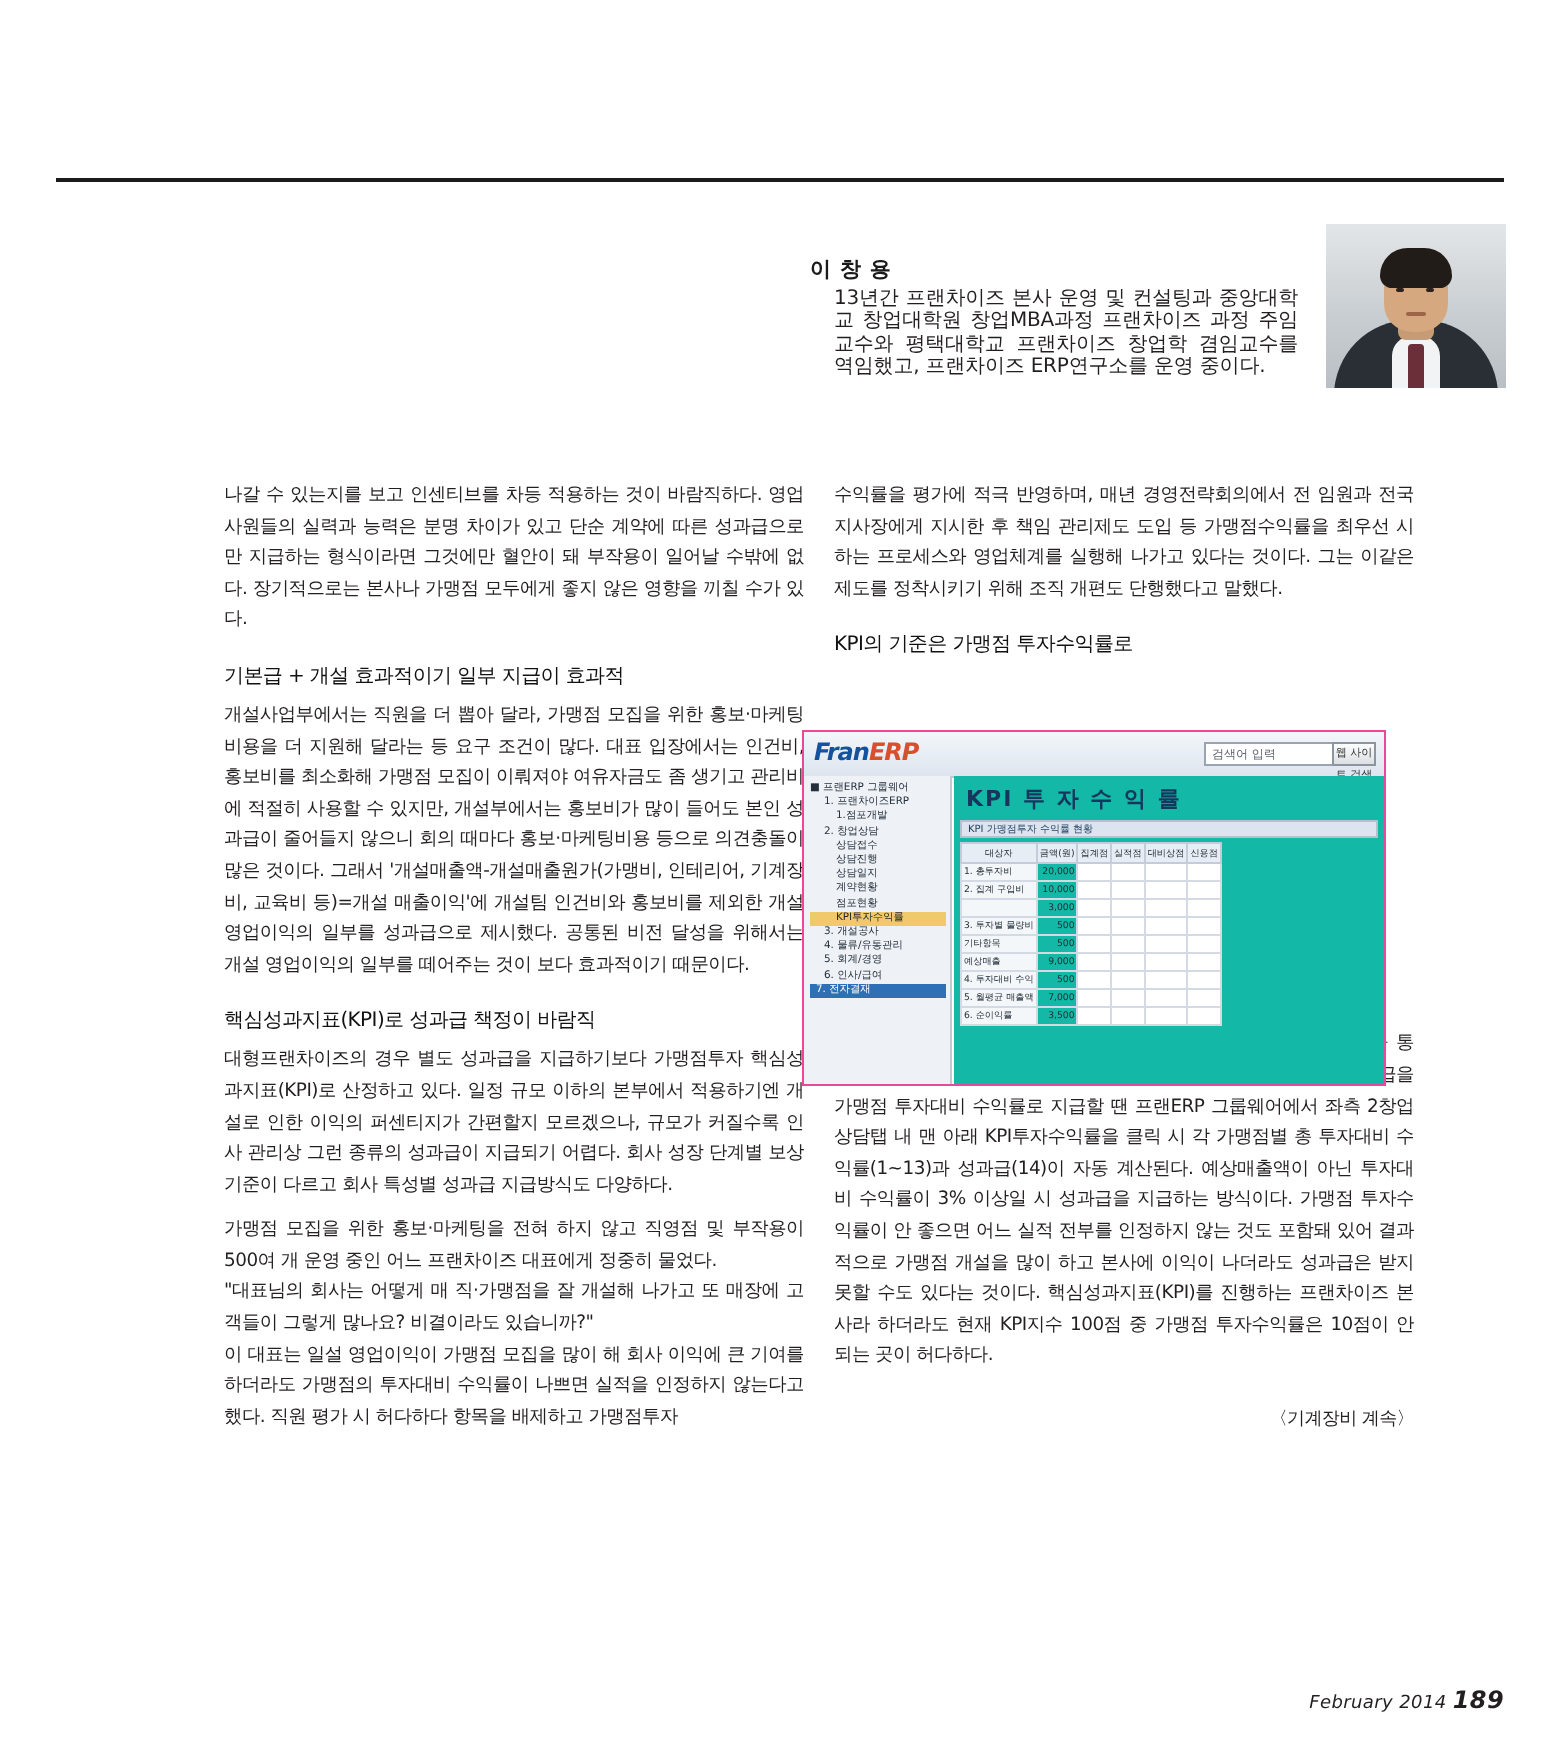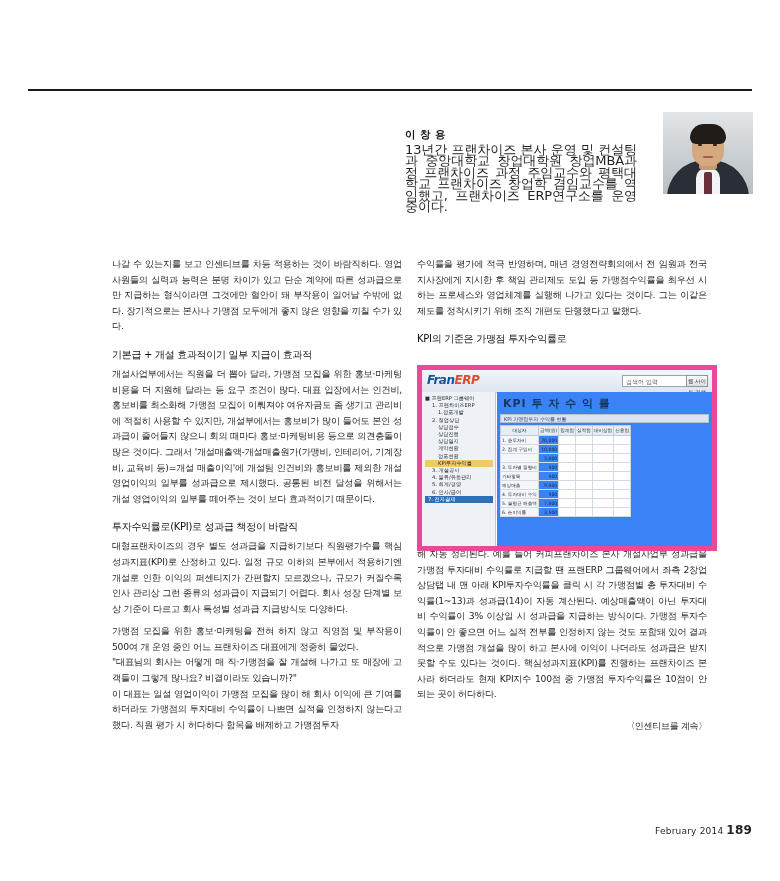--- a/index.html
+++ b/index.html
@@ -43,24 +43,24 @@
     position: absolute;
     left: 0;
     top: 16px;
     font-size: 10.5px;
     font-weight: bold;
     letter-spacing: 0.4px;
     color: #1b1b1b;
   }
   .author-desc {
     position: absolute;
-    left: 0;
+    left: 12px;
     top: 32px;
     width: 232px;
-    font-size: 13px;
+    font-size: 10px;
     line-height: 11.4px;
     color: #231f20;
     text-align: justify;
     letter-spacing: -0.1px;
   }
   .author-photo {
     position: absolute;
     right: 0;
     top: 0;
     width: 90px;
@@ -150,21 +150,20 @@
   
   .col {
     position: absolute;
     top: 240px;
     width: 290px;
     font-size: 9.2px;
     line-height: 15.6px;
     text-align: justify;
     letter-spacing: -0.25px;
     color: #231f20;
-    margin-top: 16px;
   }
   .col-left { left: 112px; }
   .col-right { left: 417px; }
 
   .col p {
     margin: 0 0 0 0;
     text-indent: 0;
   }
   .col p + p { margin-top: 0px; }
   .gap { height: 13px; }
@@ -182,25 +181,25 @@
   .sig {
     text-align: right;
     font-size: 9px;
     margin-top: 10px;
     letter-spacing: -0.3px;
   }
 
   
   .figure {
     position: absolute;
-    left: 417px;
+    left: 401px;
     top: 365px;
     width: 290px;
     height: 176px;
-    border: 5px solid #ec4899;
+    border: 1px solid #ec4899;
     background: #ffffff;
     overflow: hidden;
   }
   .fig-topbar {
     position: absolute;
     left: 0; top: 0;
     width: 100%;
     height: 22px;
     background: linear-gradient(180deg, #f3f6fa 0%, #dde5ef 100%);
     border-bottom: 1px solid #c2c9d2;
@@ -272,21 +271,21 @@
     color: #ffffff;
     padding-left: 3px;
   }
 
   .fig-main {
     position: absolute;
     left: 75px;
     top: 22px;
     right: 0;
     bottom: 0;
-    background: #3b82f6;
+    background: #14b8a6;
   }
   .fig-title {
     position: absolute;
     left: 6px;
     top: 4px;
     font-size: 11px;
     font-weight: bold;
     color: #17365d;
     letter-spacing: 1px;
   }
@@ -329,24 +328,25 @@
     text-align: right;
     white-space: nowrap;
   }
   .fig-table td.lbl { text-align: left; background: #f4f7fa; }
   .fig-table td.empty { background: #ffffff; }
 
   
   .footer {
     position: absolute;
     right: 28px;
-    bottom: 44px;
+    bottom: 24px;
     font-size: 9px;
     color: #231f20;
     letter-spacing: 0.2px;
+    font-style: italic;
   }
   .footer .pagenum {
     font-size: 12px;
     font-weight: bold;
     margin-left: 3px;
   }
 </style>
 </head>
 <body>
 
@@ -370,36 +370,36 @@
       <div class="photo-mouth"></div>
     </div>
   </div>
 
   <div class="col col-left">
     <p>나갈 수 있는지를 보고 인센티브를 차등 적용하는 것이 바람직하다. 영업사원들의 실력과 능력은 분명 차이가 있고 단순 계약에 따른 성과급으로만 지급하는 형식이라면 그것에만 혈안이 돼 부작용이 일어날 수밖에 없다. 장기적으로는 본사나 가맹점 모두에게 좋지 않은 영향을 끼칠 수가 있다.</p>
     <div class="gap"></div>
     <h3 class="sub">기본급 + 개설 효과적이기 일부 지급이 효과적</h3>
     <p>개설사업부에서는 직원을 더 뽑아 달라, 가맹점 모집을 위한 홍보·마케팅비용을 더 지원해 달라는 등 요구 조건이 많다. 대표 입장에서는 인건비, 홍보비를 최소화해 가맹점 모집이 이뤄져야 여유자금도 좀 생기고 관리비에 적절히 사용할 수 있지만, 개설부에서는 홍보비가 많이 들어도 본인 성과급이 줄어들지 않으니 회의 때마다 홍보·마케팅비용 등으로 의견충돌이 많은 것이다. 그래서 '개설매출액-개설매출원가(가맹비, 인테리어, 기계장비, 교육비 등)=개설 매출이익'에 개설팀 인건비와 홍보비를 제외한 개설영업이익의 일부를 성과급으로 제시했다. 공통된 비전 달성을 위해서는 개설 영업이익의 일부를 떼어주는 것이 보다 효과적이기 때문이다.</p>
     <div class="gap"></div>
-    <h3 class="sub">투자수익률로(KPI)로 성과급 책정이 바람직</h3>
-    <p>대형프랜차이즈의 경우 별도 성과급을 지급하기보다 직원평가수를 핵심성과지표(KPI)로 산정하고 있다. 일정 규모 이하의 본부에서 적용하기엔 개설로 인한 이익의 퍼센티지가 간편할지 모르겠으나, 규모가 커질수록 인사 관리상 그런 종류의 성과급이 지급되기 어렵다. 회사 성장 단계별 보상 기준이 다르고 회사 특성별 성과급 지급방식도 다양하다.</p>
+    <h3 class="sub">핵심성과지표(KPI)로 성과급 책정이 바람직</h3>
+    <p>대형프랜차이즈의 경우 별도 성과급을 지급하기보다 가맹점투자 핵심성과지표(KPI)로 산정하고 있다. 일정 규모 이하의 본부에서 적용하기엔 개설로 인한 이익의 퍼센티지가 간편할지 모르겠으나, 규모가 커질수록 인사 관리상 그런 종류의 성과급이 지급되기 어렵다. 회사 성장 단계별 보상 기준이 다르고 회사 특성별 성과급 지급방식도 다양하다.</p>
     <div class="gap-sm"></div>
     <p>가맹점 모집을 위한 홍보·마케팅을 전혀 하지 않고 직영점 및 부작용이 500여 개 운영 중인 어느 프랜차이즈 대표에게 정중히 물었다.</p>
     <p>"대표님의 회사는 어떻게 매 직·가맹점을 잘 개설해 나가고 또 매장에 고객들이 그렇게 많나요? 비결이라도 있습니까?"</p>
     <p>이 대표는 일설 영업이익이 가맹점 모집을 많이 해 회사 이익에 큰 기여를 하더라도 가맹점의 투자대비 수익률이 나쁘면 실적을 인정하지 않는다고 했다. 직원 평가 시 허다하다 항목을 배제하고 가맹점투자</p>
   </div>
 
   <div class="col col-right">
     <p>수익률을 평가에 적극 반영하며, 매년 경영전략회의에서 전 임원과 전국 지사장에게 지시한 후 책임 관리제도 도입 등 가맹점수익률을 최우선 시하는 프로세스와 영업체계를 실행해 나가고 있다는 것이다. 그는 이같은 제도를 정착시키기 위해 조직 개편도 단행했다고 말했다.</p>
     <div class="gap"></div>
     <h3 class="sub">KPI의 기준은 가맹점 투자수익률로</h3>
     <div style="height:180px"></div>
     <p>가맹점 투자수익률에 따른 성과급은 '프랜ERP 그룹웨어' 프로그램을 통해 자동 정리된다. 예를 들어 커피프랜차이즈 본사 개설사업부 성과급을 가맹점 투자대비 수익률로 지급할 땐 프랜ERP 그룹웨어에서 좌측 2창업 상담탭 내 맨 아래 KPI투자수익률을 클릭 시 각 가맹점별 총 투자대비 수익률(1~13)과 성과급(14)이 자동 계산된다. 예상매출액이 아닌 투자대비 수익률이 3% 이상일 시 성과급을 지급하는 방식이다. 가맹점 투자수익률이 안 좋으면 어느 실적 전부를 인정하지 않는 것도 포함돼 있어 결과적으로 가맹점 개설을 많이 하고 본사에 이익이 나더라도 성과급은 받지 못할 수도 있다는 것이다. 핵심성과지표(KPI)를 진행하는 프랜차이즈 본사라 하더라도 현재 KPI지수 100점 중 가맹점 투자수익률은 10점이 안 되는 곳이 허다하다.</p>
     <div class="gap-sm"></div>
-    <div class="sig">〈인센티브를 계속〉</div>
+    <div class="sig">〈기계장비 계속〉</div>
   </div>
 
   <div class="figure">
     <div class="fig-topbar">
       <div class="fig-logo"><span>Fran</span><span class="erp">ERP</span></div>
       <div class="fig-searchbox">검색어 입력</div>
       <div class="fig-searchbtn">웹 사이트 검색</div>
     </div>
 
     <div class="fig-sidebar">

